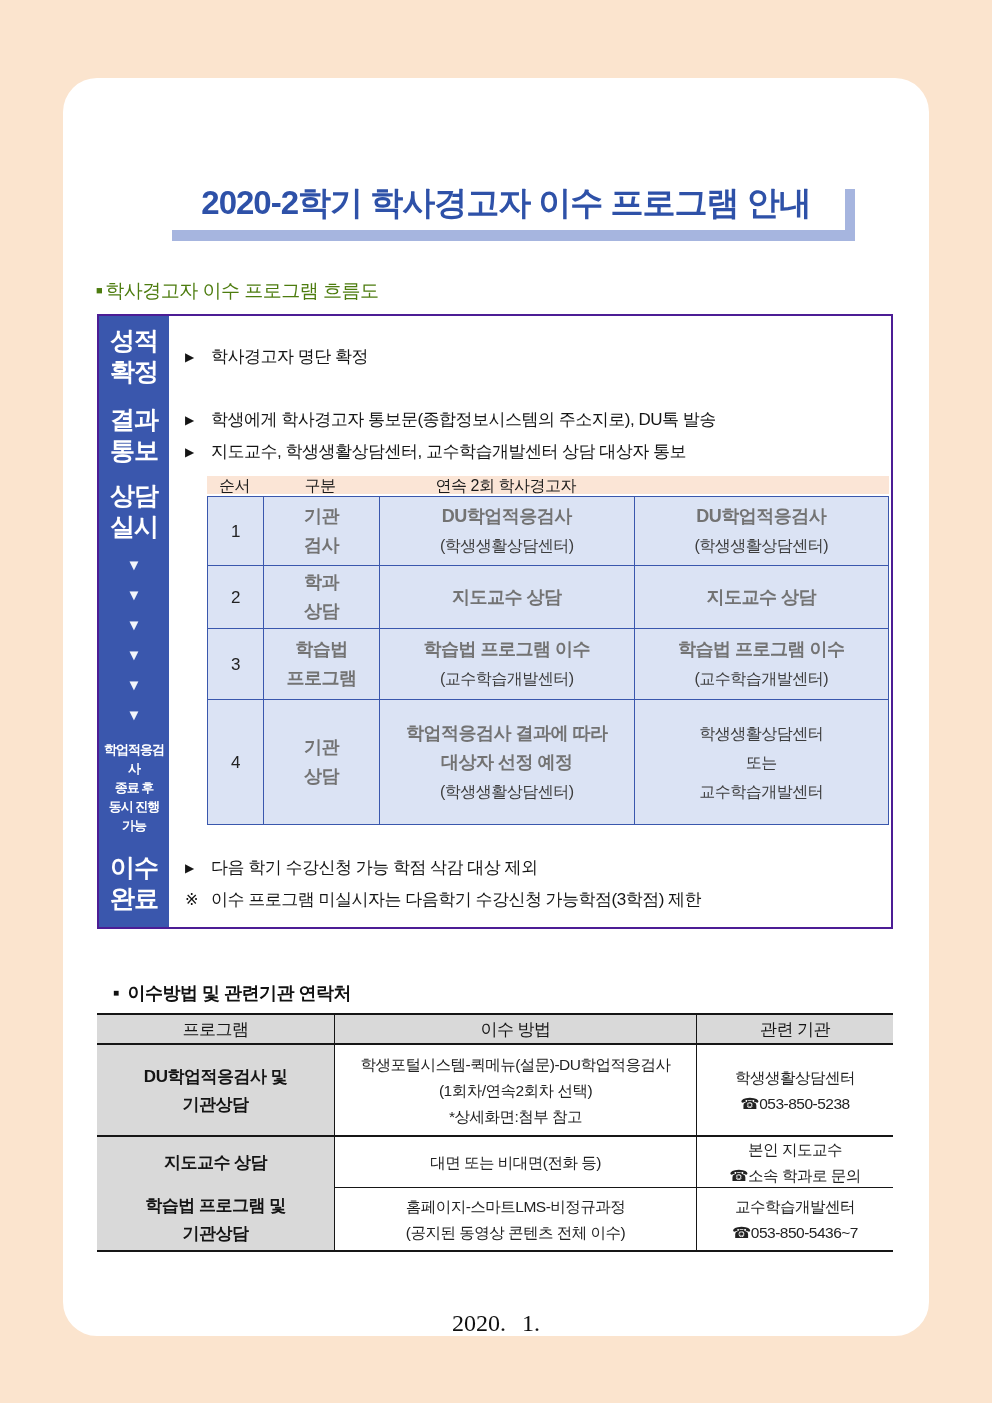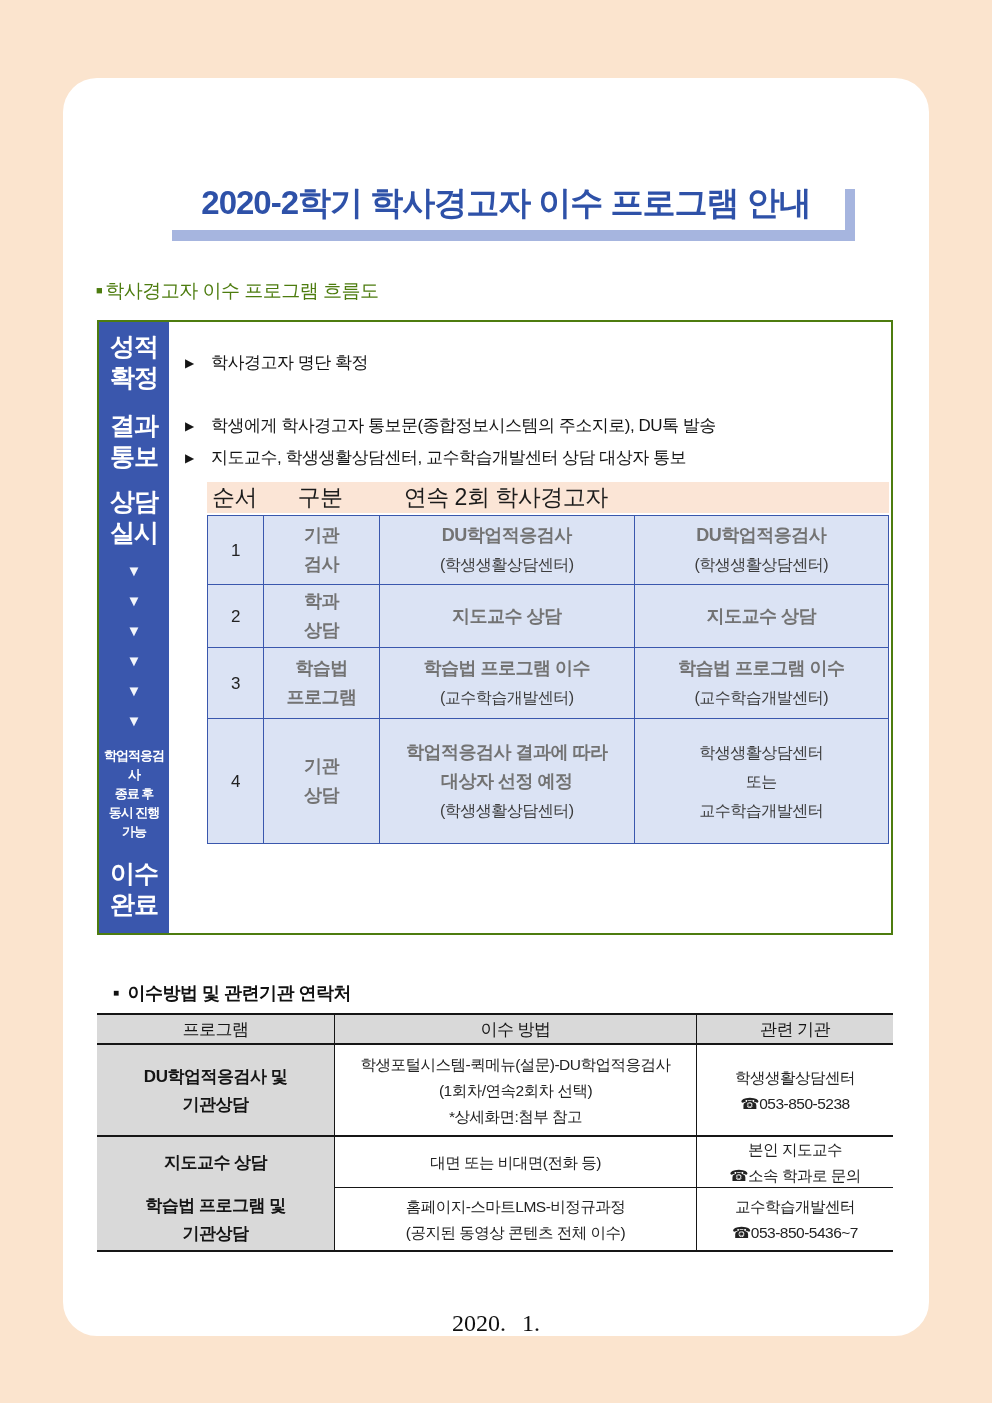--- a/index.html
+++ b/index.html
@@ -20,42 +20,42 @@
     position:absolute;left:104px;top:100px;width:678px;height:50px;
     text-align:center;font-size:33px;font-weight:700;color:#2E51A8;
     letter-spacing:-1px;line-height:50px;white-space:nowrap;
   }
   
   .flow-heading{position:absolute;left:33px;top:200px;font-size:19px;font-weight:400;color:#4d7c0f;letter-spacing:-0.5px;}
   .flow-heading .sq{font-size:11px;vertical-align:3px;margin-right:3px;}
   .contact-heading{position:absolute;left:50px;top:903px;font-size:18px;font-weight:700;color:#101010;letter-spacing:-0.5px;}
   .contact-heading .sq{font-size:10px;vertical-align:3px;margin-right:9px;}
   
-  .flow{position:absolute;left:34px;top:242px;width:792px;height:611px;border:2px solid #4d7c0f;display:flex;}
+  .flow{position:absolute;left:34px;top:236px;width:792px;height:611px;border:2px solid #4c1d95;display:flex;}
   .flow-side{width:70px;background:#3A57AD;color:#fff;display:flex;flex-direction:column;text-align:center;}
   .ss1{height:80px;display:flex;flex-direction:column;justify-content:center;}
   .ss2{height:78px;display:flex;flex-direction:column;justify-content:center;}
   .ss3{height:365px;display:flex;flex-direction:column;align-items:center;padding-top:6px;box-sizing:border-box;}
   .ss4{height:88px;display:flex;flex-direction:column;justify-content:center;}
   .side-label{font-size:25px;font-weight:700;line-height:31px;letter-spacing:-1px;}
   .arrows{margin-top:8px;display:flex;flex-direction:column;align-items:center;}
   .arrow{font-size:15px;line-height:30px;color:#F2F5FB;}
   .side-note{margin-top:10px;font-size:13px;font-weight:700;line-height:19px;letter-spacing:-1px;}
   .flow-main{flex:1;background:#fff;display:flex;flex-direction:column;}
   .fm1{height:80px;display:flex;flex-direction:column;justify-content:center;padding-left:16px;box-sizing:border-box;}
   .fm2{height:78px;display:flex;flex-direction:column;justify-content:center;padding-left:16px;box-sizing:border-box;gap:9px;}
   .fm3{height:365px;box-sizing:border-box;}
   .fm4{height:88px;display:flex;flex-direction:column;justify-content:center;padding-left:16px;box-sizing:border-box;gap:9px;}
   .bullet-line{font-size:17px;color:#141414;letter-spacing:-0.5px;white-space:nowrap;}
   .mk{display:inline-block;width:26px;}
   .mk-tri{font-size:12px;vertical-align:1px;}
   .mk-ref{font-size:16px;}
   
   .itable{margin:2px 2px 0 38px;}
-  .ithead{display:grid;grid-template-columns:55px 116px 1fr 1fr;background:#FBE5D6;height:31px;align-items:center;text-align:center;font-size:23px;color:#1b1b1b;letter-spacing:-0.5px;}
+  .ithead{display:grid;grid-template-columns:55px 116px 1fr 1fr;background:#FBE5D6;height:18px;align-items:center;text-align:center;font-size:16px;color:#1b1b1b;letter-spacing:-0.5px;}
   .itbody{margin-top:2px;border:1px solid #3A57AD;}
   .itrow{display:grid;grid-template-columns:55px 116px 1fr 1fr;}
   .itrow + .itrow{border-top:1px solid #3A57AD;}
   .itcell{background:#DBE3F4;border-left:1px solid #3A57AD;display:flex;flex-direction:column;justify-content:center;align-items:center;text-align:center;gap:2px;}
   .itcell:first-child{border-left:none;}
   .rh1{height:68px;}.rh2{height:62px;}.rh3{height:70px;}.rh4{height:124px;}
   .ln{line-height:27px;letter-spacing:-0.5px;white-space:nowrap;}
   .ln.b{font-size:18px;font-weight:700;color:#737373;}
   .ln.s{font-size:16px;font-weight:400;color:#3c3c3c;}
   .ln.num{font-size:17px;color:#222;}
@@ -215,20 +215,28 @@
               <div class="itcell">
                 <div class="ln s">학생생활상담센터</div>
                 <div class="ln s">또는</div>
                 <div class="ln s">교수학습개발센터</div>
               </div>
             </div>
           </div>
         </div>
       </div>
 
+      <div class="fm4">
+        <div class="bullet-line">
+          <span class="mk mk-tri">▶</span><span>다음 학기 수강신청 가능 학점 삭감 대상 제외</span>
+        </div>
+        <div class="bullet-line">
+          <span class="mk mk-ref">※</span><span>이수 프로그램 미실시자는 다음학기 수강신청 가능학점(3학점) 제한</span>
+        </div>
+      </div>
     </div>
   </div>
 
   <div class="contact-heading">
     <span class="sq">■</span><span>이수방법 및 관련기관 연락처</span>
   </div>
 
   <div class="ctable">
     <div class="crow crow-h">
       <div class="ccell head">프로그램</div>

